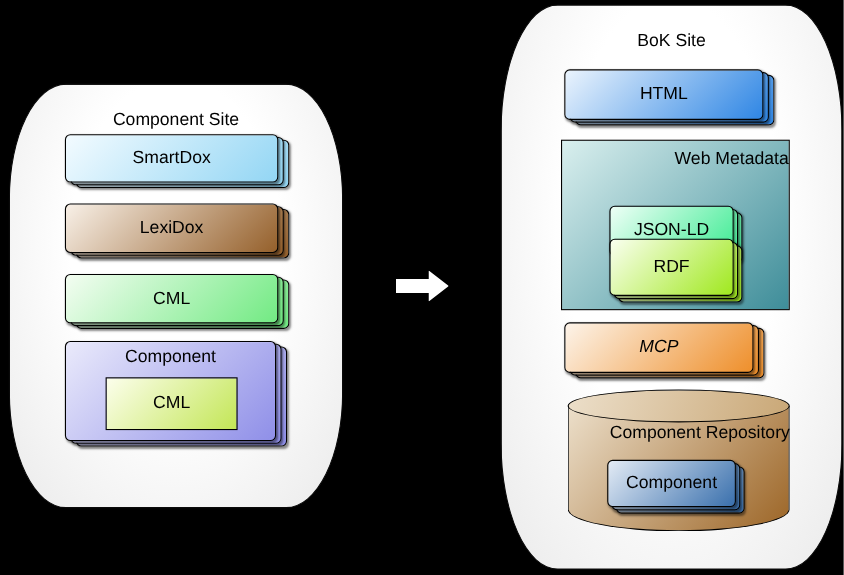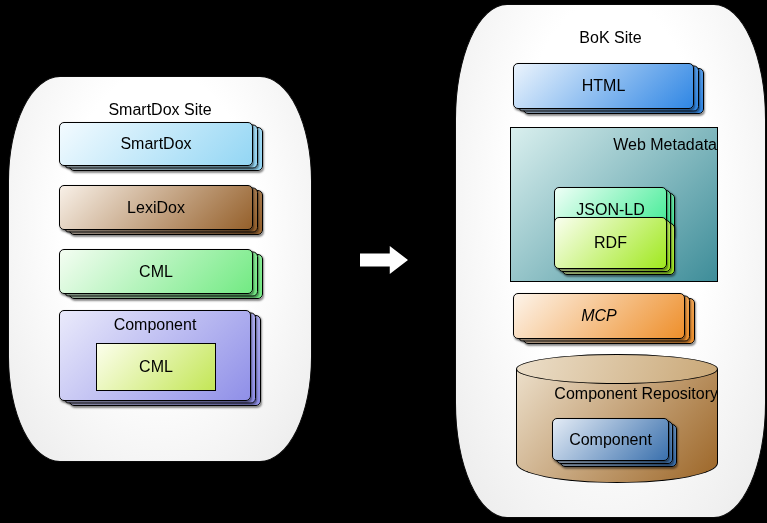--- a/index.html
+++ b/index.html
@@ -51,21 +51,21 @@
   .block-arrow{position:absolute;left:360px;top:246px;width:48px;height:28px;
       background:var(--c1,#fff);
       clip-path:polygon(0 27%,62% 27%,62% 0,100% 50%,62% 100%,62% 73%,0 73%);}
 </style>
 </head>
 <body>
 
 <div class="stage" style="--bg: #000000;">
 
   <div class="site left" style="--c1: #ffffff; --c2: #eaeaea;">
-    <div class="site-title">SmartDox Site</div>
+    <div class="site-title">Component Site</div>
 
     <div class="stack" style="left: 50px; top: 108px; width: 194px; height: 45px; --c1: #f8f0e7; --c2: #95602b;">
       <div class="layer b2"></div>
       <div class="layer b1"></div>
       <div class="layer"></div>
       <div class="stack-label">LexiDox</div>
     </div>
 
     <div class="stack" style="left: 50px; top: 45px; width: 194px; height: 44px; --c1: #f3fbff; --c2: #93d6f4;">
       <div class="layer b2"></div>

